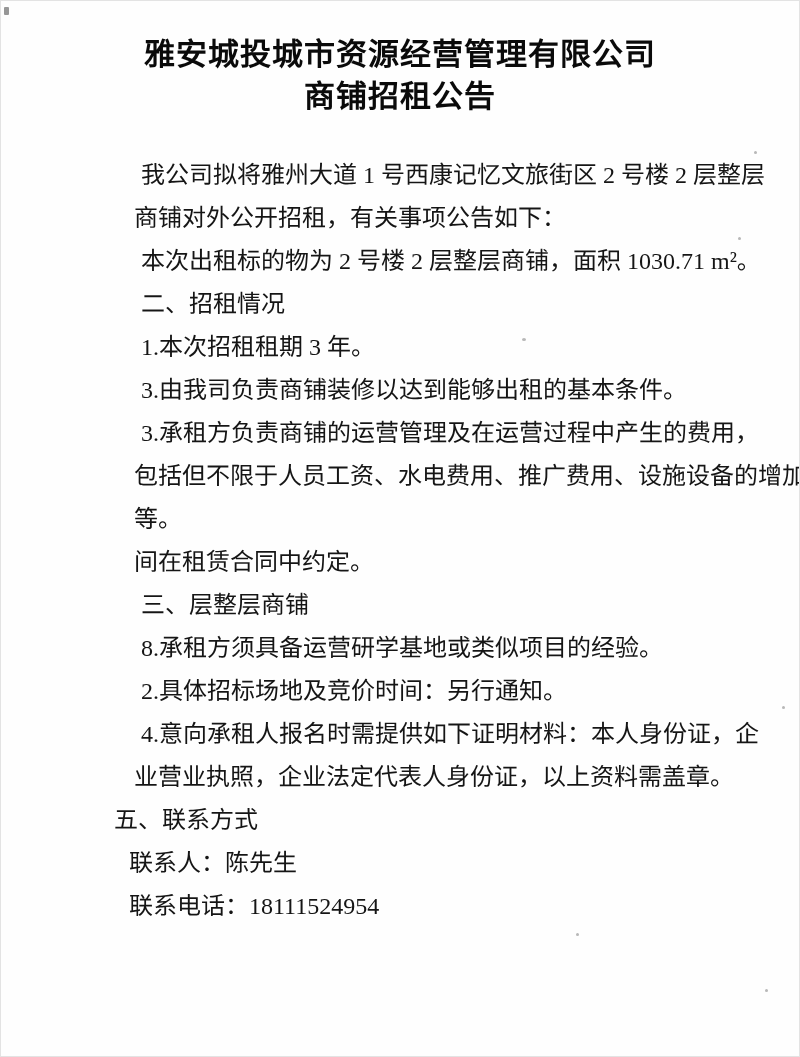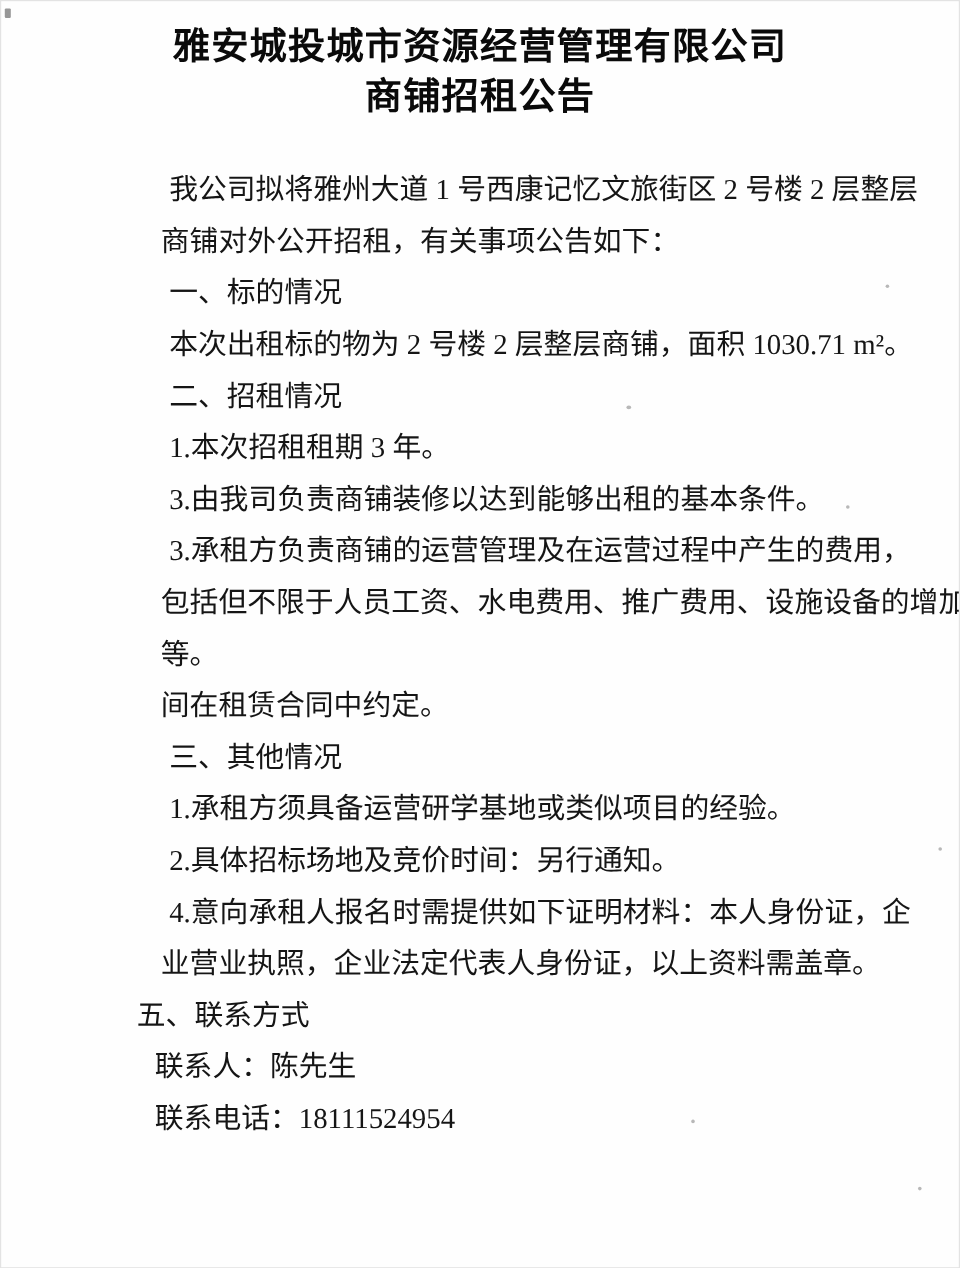--- a/index.html
+++ b/index.html
@@ -12,21 +12,21 @@
     width: 800px;
     height: 1057px;
     background: #fefefe;
     overflow: hidden;
     border: 1px solid #e3e3e3;
     box-sizing: border-box;
     font-family: "Liberation Serif", "DejaVu Serif", serif;
     color: #111111;
   }
   .doc-title {
-    padding-top: 17px;
+    padding-top: 33px;
     text-align: center;
     font-weight: 700;
     font-size: 31px;
     line-height: 42px;
     letter-spacing: 1px;
     color: #0a0a0a;
   }
   .doc-body {
     margin-top: 36px;
     padding-left: 92px;
@@ -65,31 +65,30 @@
 <div class="page">
 
   <div class="doc-title">
     <div>雅安城投城市资源经营管理有限公司</div>
     <div>商铺招租公告</div>
   </div>
 
   <div class="doc-body">
     <div class="ln ind2">我公司拟将雅州大道 1 号西康记忆文旅街区 2 号楼 2 层整层</div>
     <div class="ln ind0">商铺对外公开招租，有关事项公告如下：</div>
-    <div class="ln ind2">一、标的情况</div>
     <div class="ln ind2">本次出租标的物为 2 号楼 2 层整层商铺，面积 1030.71 m²。</div>
     <div class="ln ind2">二、招租情况</div>
     <div class="ln ind2">1.本次招租租期 3 年。</div>
     <div class="ln ind2">3.由我司负责商铺装修以达到能够出租的基本条件。</div>
     <div class="ln ind2">3.承租方负责商铺的运营管理及在运营过程中产生的费用，</div>
     <div class="ln ind0">包括但不限于人员工资、水电费用、推广费用、设施设备的增加</div>
     <div class="ln ind0">等。</div>
     <div class="ln ind0">间在租赁合同中约定。</div>
-    <div class="ln ind2">三、其他情况</div>
-    <div class="ln ind2">1.承租方须具备运营研学基地或类似项目的经验。</div>
+    <div class="ln ind2">三、层整层商铺</div>
+    <div class="ln ind2">8.承租方须具备运营研学基地或类似项目的经验。</div>
     <div class="ln ind2">2.具体招标场地及竞价时间：另行通知。</div>
     <div class="ln ind2">4.意向承租人报名时需提供如下证明材料：本人身份证，企</div>
     <div class="ln ind0">业营业执照，企业法定代表人身份证，以上资料需盖章。</div>
     <div class="ln indFive">五、联系方式</div>
     <div class="ln indContact">联系人：陈先生</div>
     <div class="ln indContact">联系电话：18111524954</div>
   </div>
 
   <div class="speck s1"></div>
   <div class="speck s2"></div>

